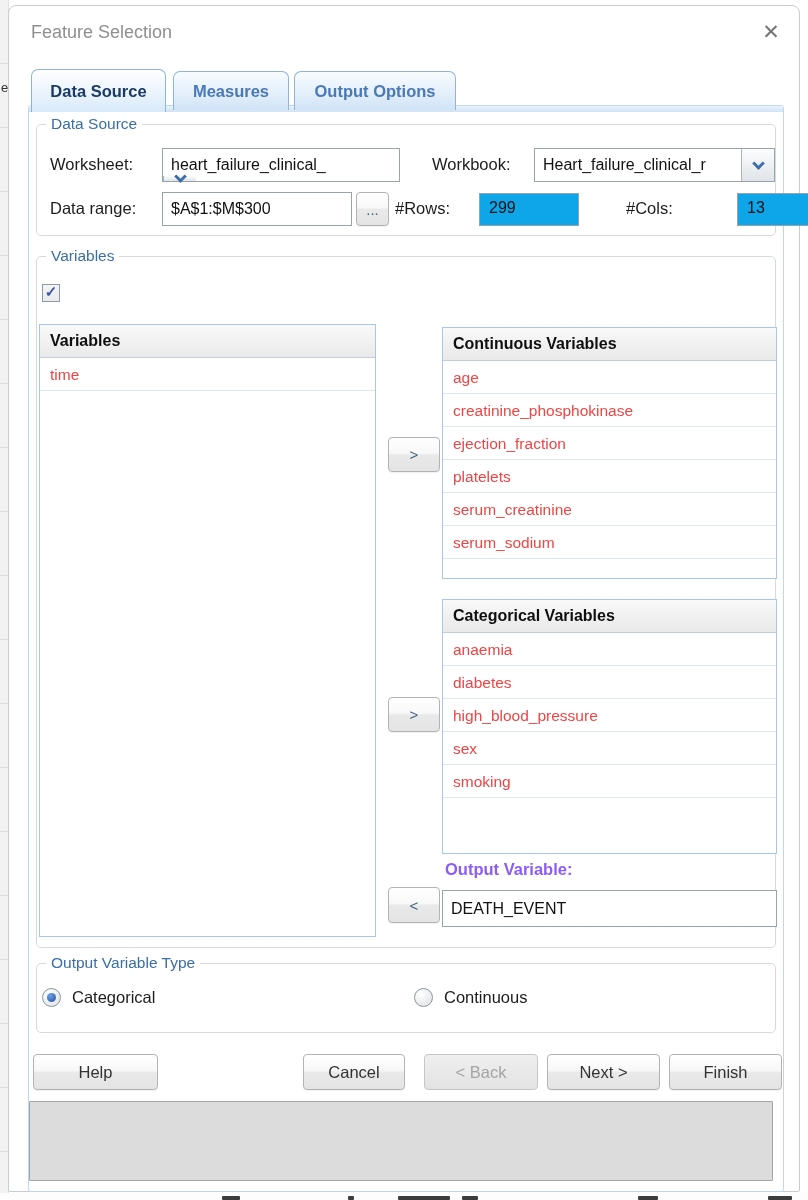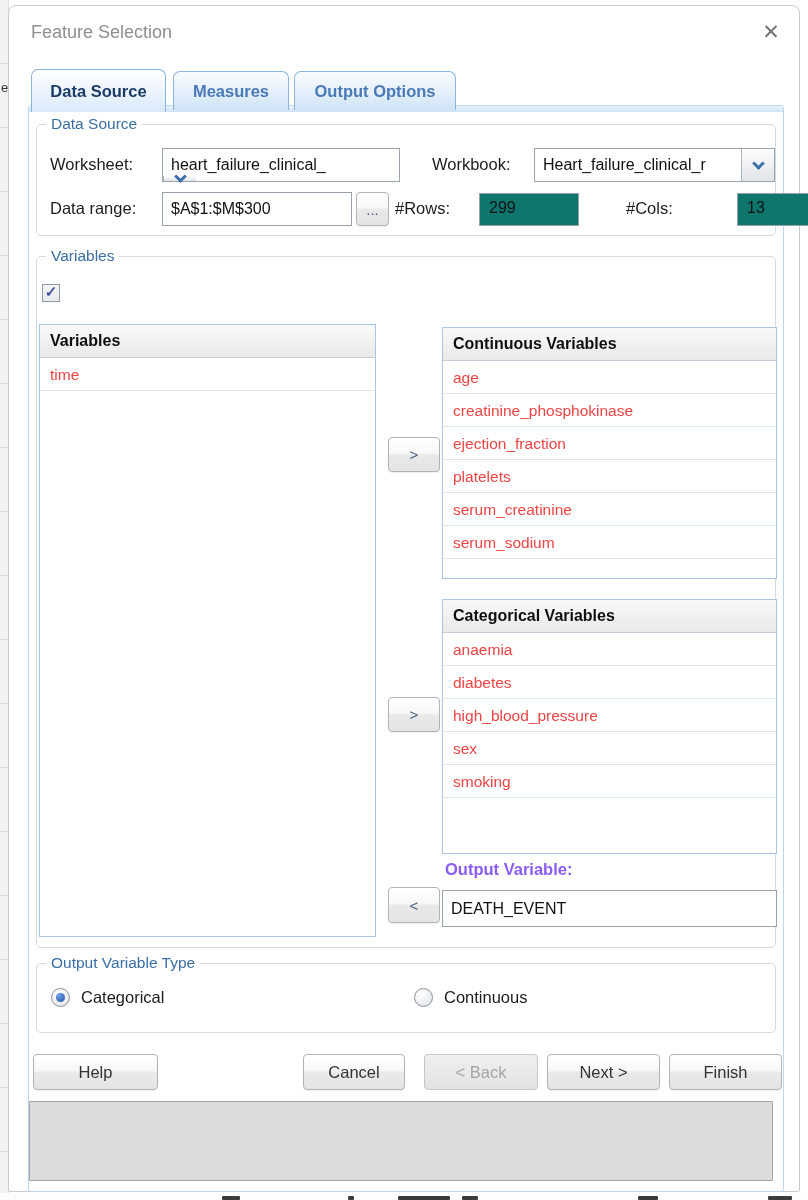--- a/index.html
+++ b/index.html
@@ -52,21 +52,21 @@
   
   .dropdown { position:absolute; height:34px; background:#fff; border:1px solid #98a3ad; display:flex; }
   .dd-text { flex:1; font-size:16px; color:#111; padding:7px 2px 0 8px;
     white-space:nowrap; overflow:hidden; }
   .dd-btn { width:33px; border-left:1px solid #aab4bd;
     background:linear-gradient(#fdfdfd,#e0e4e8); display:flex; align-items:center; justify-content:center; }
   .chev { width:9px; height:9px; border-right:3px solid #3e6fa8; border-bottom:3px solid #3e6fa8;
     transform:rotate(45deg); margin-top:-4px; }
   .text-input { position:absolute; border:1px solid #98a3ad; font-size:16px; padding:0 8px;
     color:#111; background:#fff; font-family:inherit; }
-  .ro-field { position:absolute; background:#0f766e; border:1px solid #99a2ab;
+  .ro-field { position:absolute; background:#0ea5e9; border:1px solid #99a2ab;
     font-size:16px; color:#111; padding:5px 0 0 9px; }
 
   
   .btn { position:absolute; border:1px solid #b3b3b3; border-radius:4px;
     background:linear-gradient(#ffffff 0%,#f8f8f8 45%,#e9e9e9 52%,#e4e4e4 100%);
     font-size:16.5px; color:#333; display:flex; align-items:center; justify-content:center;
     box-shadow:0 1px 1px rgba(0,0,0,0.06); cursor:default; }
   .btn.disabled { color:#a4a4a4; background:linear-gradient(#efefef,#e3e3e3);
     border-color:#c6c6c6; box-shadow:none; }
   .btn.small { font-size:15px; color:#44617e; }
@@ -201,21 +201,21 @@
     <span class="output-var-label" style="left:408px;top:603px;">Output Variable:</span>
 
     <div class="btn small" style="left:351px;top:630px;width:52px;height:36px;">&lt;</div>
 
     <input class="text-input" style="left: 405px; top: 633px; width: 335px; height: 37px;" value="DEATH_EVENT">
   </div>
 
   <div class="groupbox gb-output-type">
     <span class="legend">Output Variable Type</span>
 
-    <div class="radio-option" style="left:14px;top:24px;">
+    <div class="radio-option" style="left:5px;top:24px;">
       <div class="radio selected"></div>
       <span class="radio-label">Categorical</span>
     </div>
     <div class="radio-option" style="left:377px;top:24px;">
       <div class="radio"></div>
       <span class="radio-label">Continuous</span>
     </div>
   </div>
 
   <div class="btn" style="left:24px;top:1048px;width:125px;height:36px;">Help</div>

